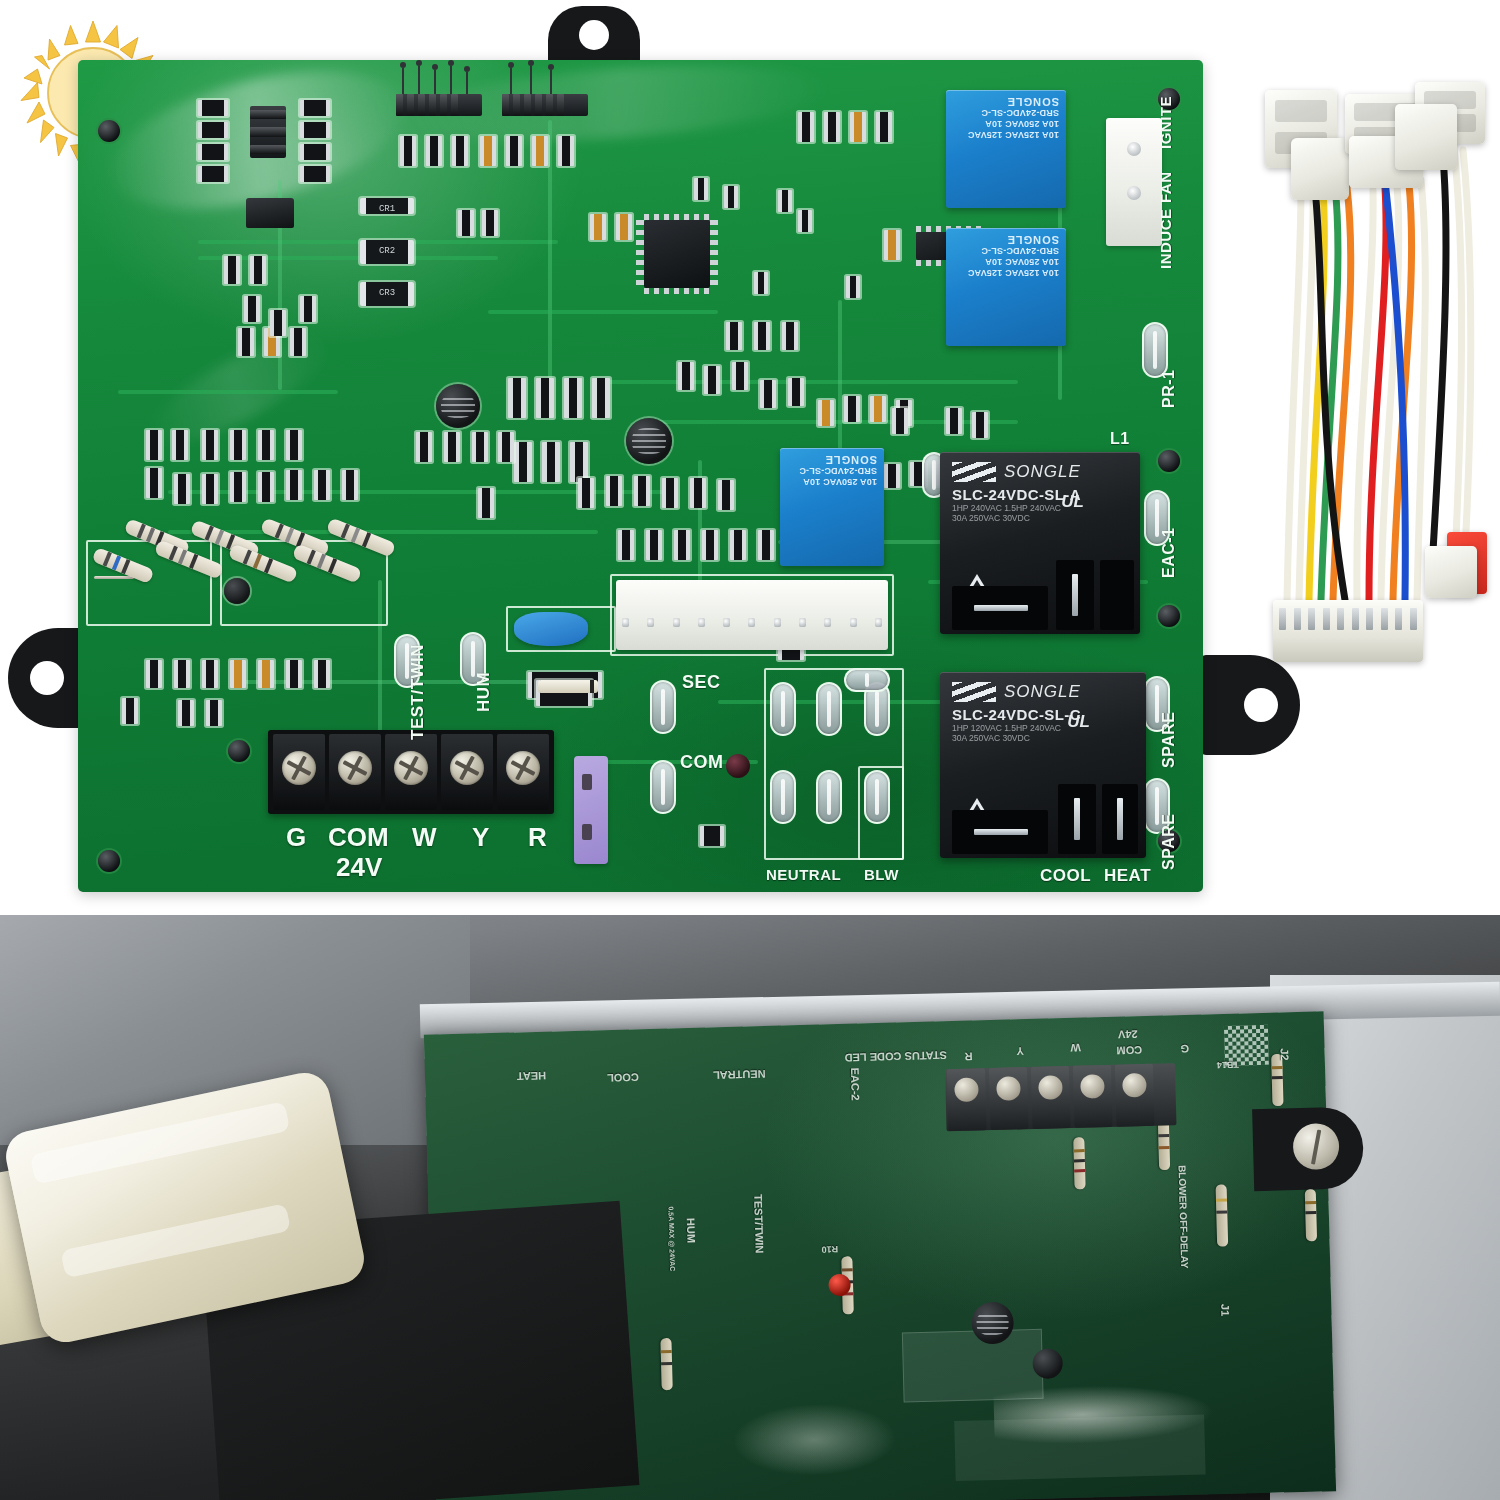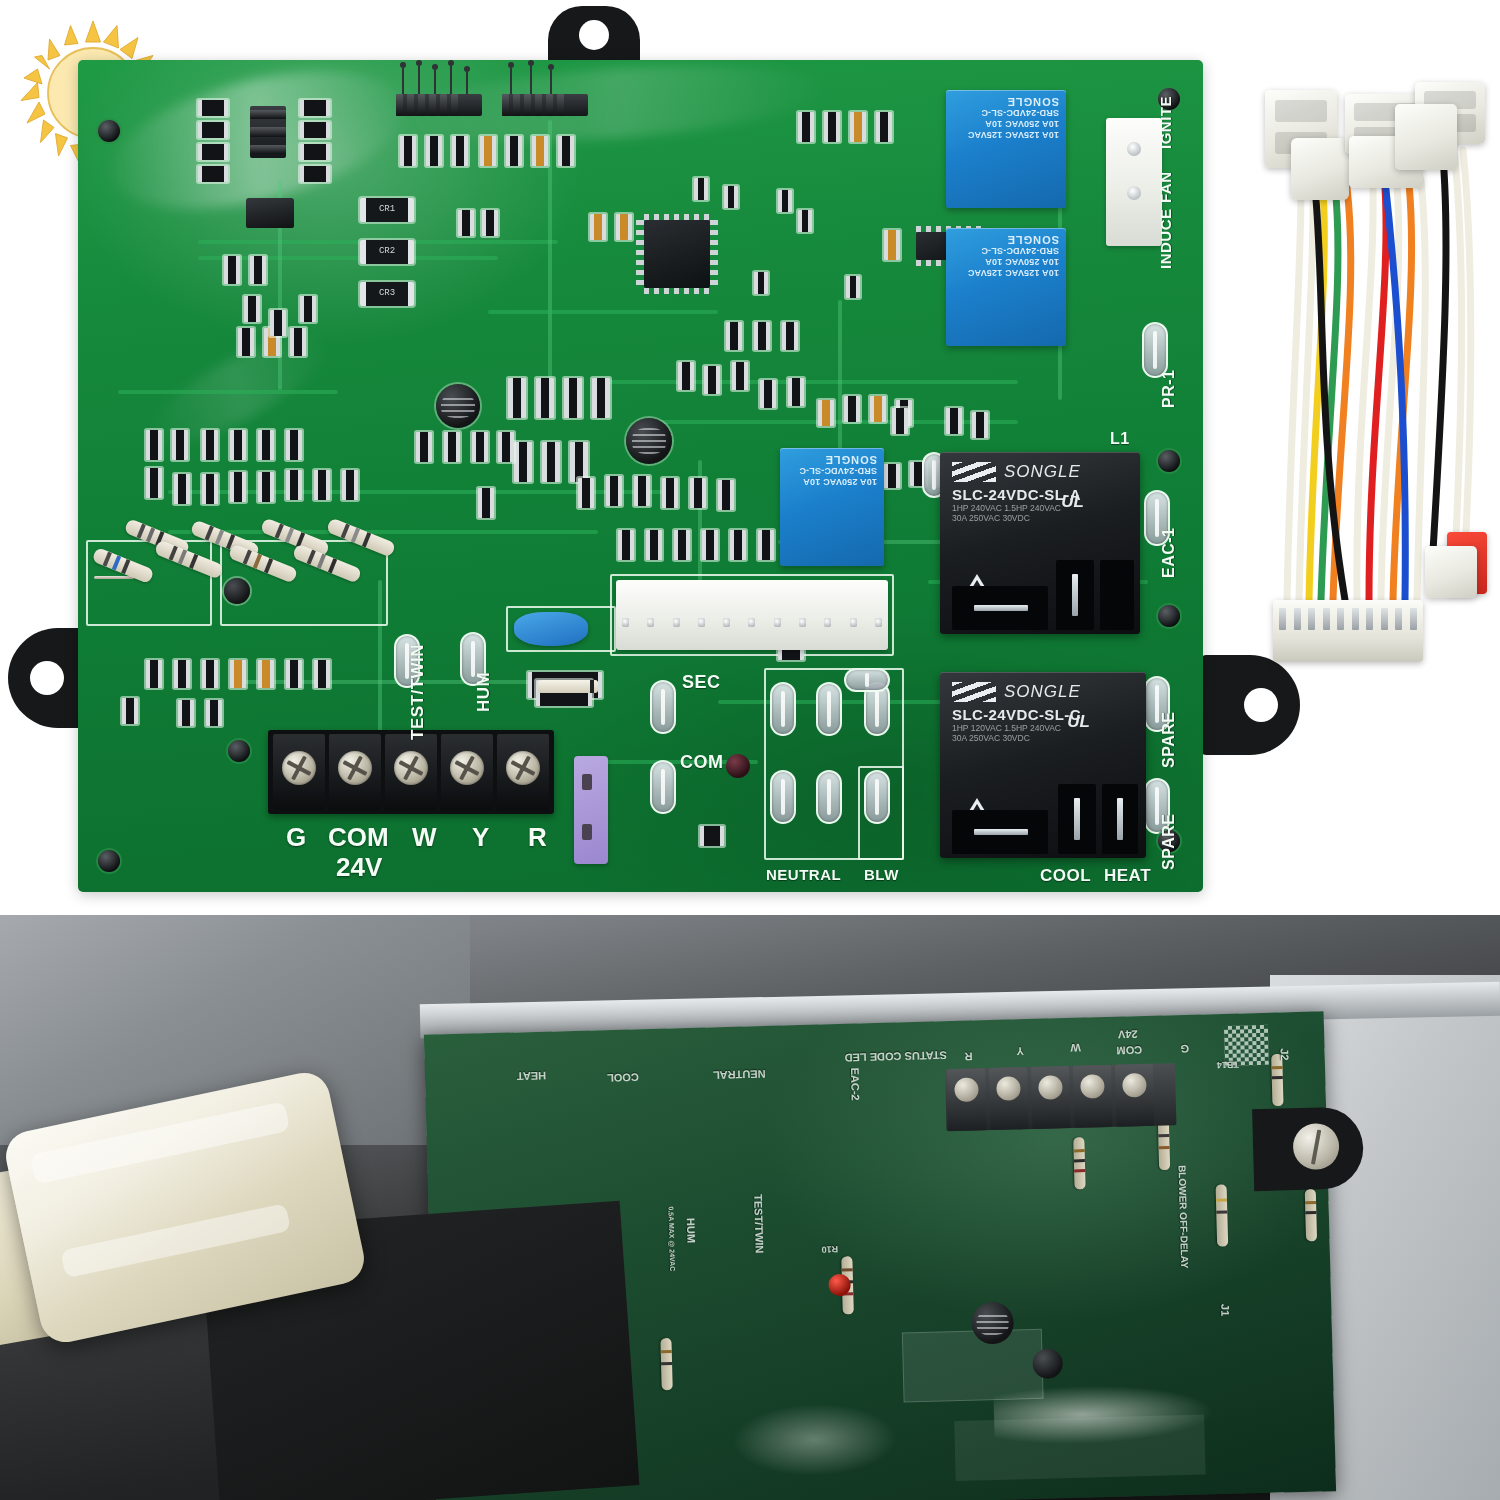--- a/index.html
+++ b/index.html
@@ -667,21 +667,21 @@
       <div class="smd tan" style="left:454px; top:76px; width:16px; height:30px;"></div>
       <div class="smd" style="left:480px; top:76px; width:16px; height:30px;"></div>
 
       <div class="smd" style="left:720px; top:52px; width:16px; height:30px;"></div>
       <div class="smd" style="left:746px; top:52px; width:16px; height:30px;"></div>
       <div class="smd tan" style="left:772px; top:52px; width:16px; height:30px;"></div>
       <div class="smd" style="left:798px; top:52px; width:16px; height:30px;"></div>
 
       <div class="to92" style="left:168px; top:138px; width:48px; height:30px;"></div>
 
-      <div class="chipres" style="left:282px; top:138px; width:54px; height:24px;font-family:Liberation Mono, monospace;">CR1</div>
+      <div class="chipres" style="left:282px; top:138px; width:54px; height:16px;font-family:Liberation Mono, monospace;">CR1</div>
       <div class="chipres" style="left:282px; top:180px; width:54px; height:24px;">CR2</div>
       <div class="chipres" style="left:282px; top:222px; width:54px; height:24px;">CR3</div>
 
       <div class="ic" style="left:566px; top:160px; width:66px; height:68px;">
         <span class="legsv l"></span>
           <span class="legsv r"></span>
         <span class="legs t"></span>
           <span class="legs b"></span>
       </div>
 

